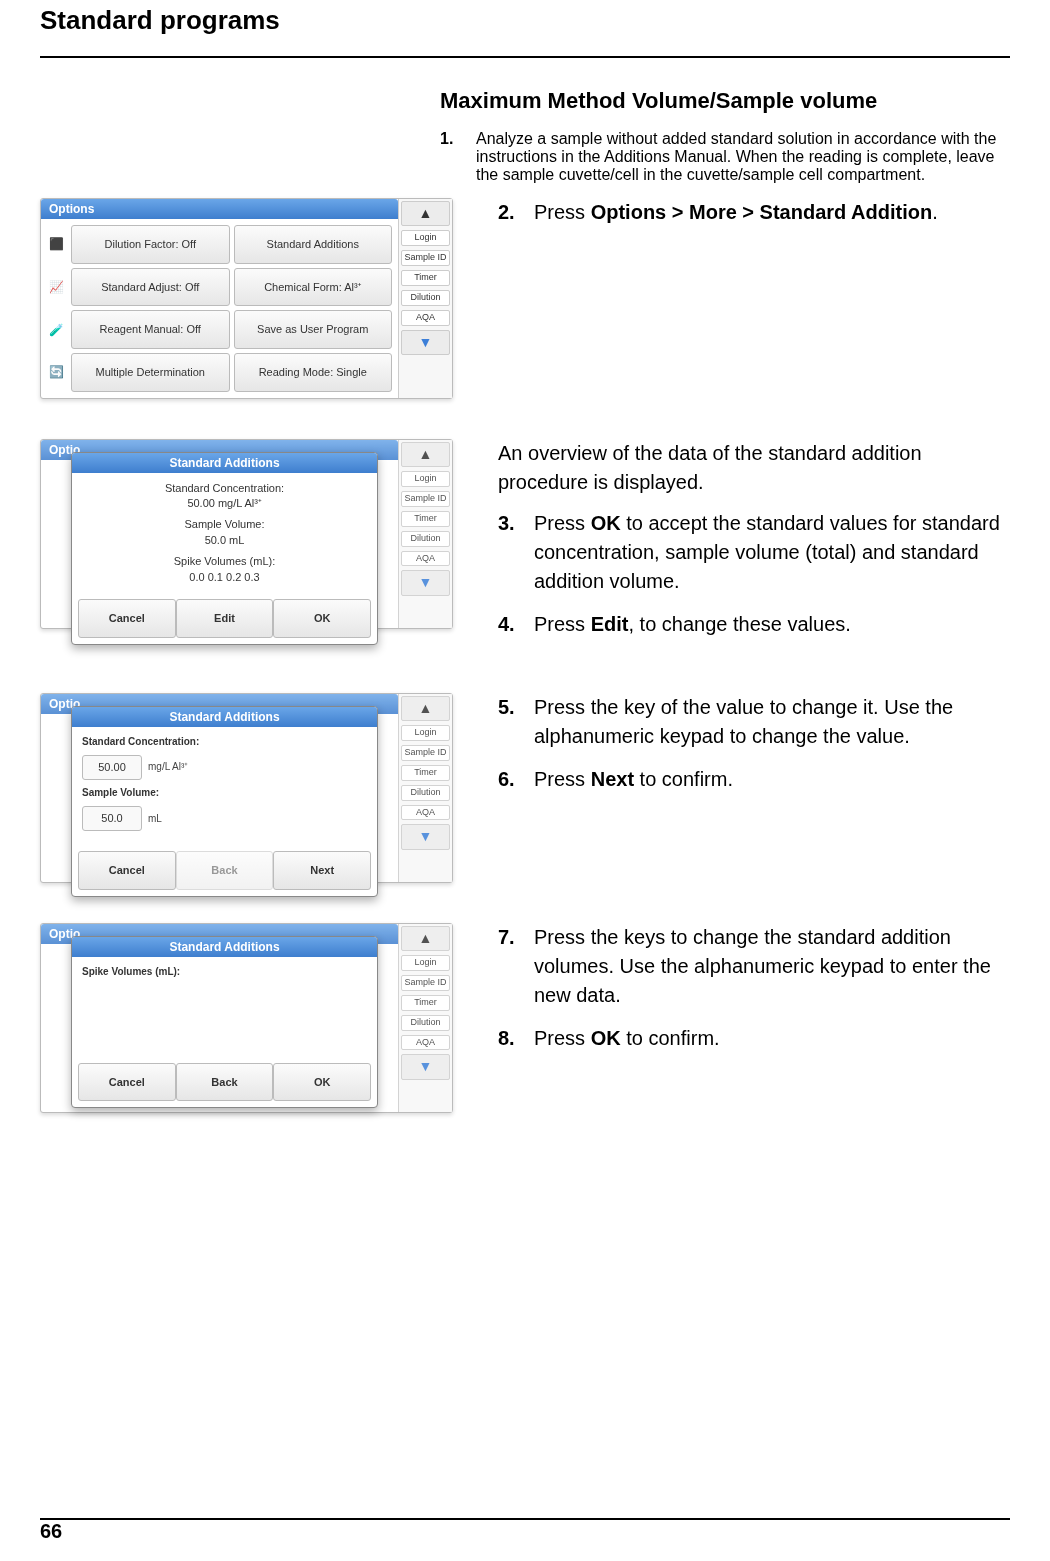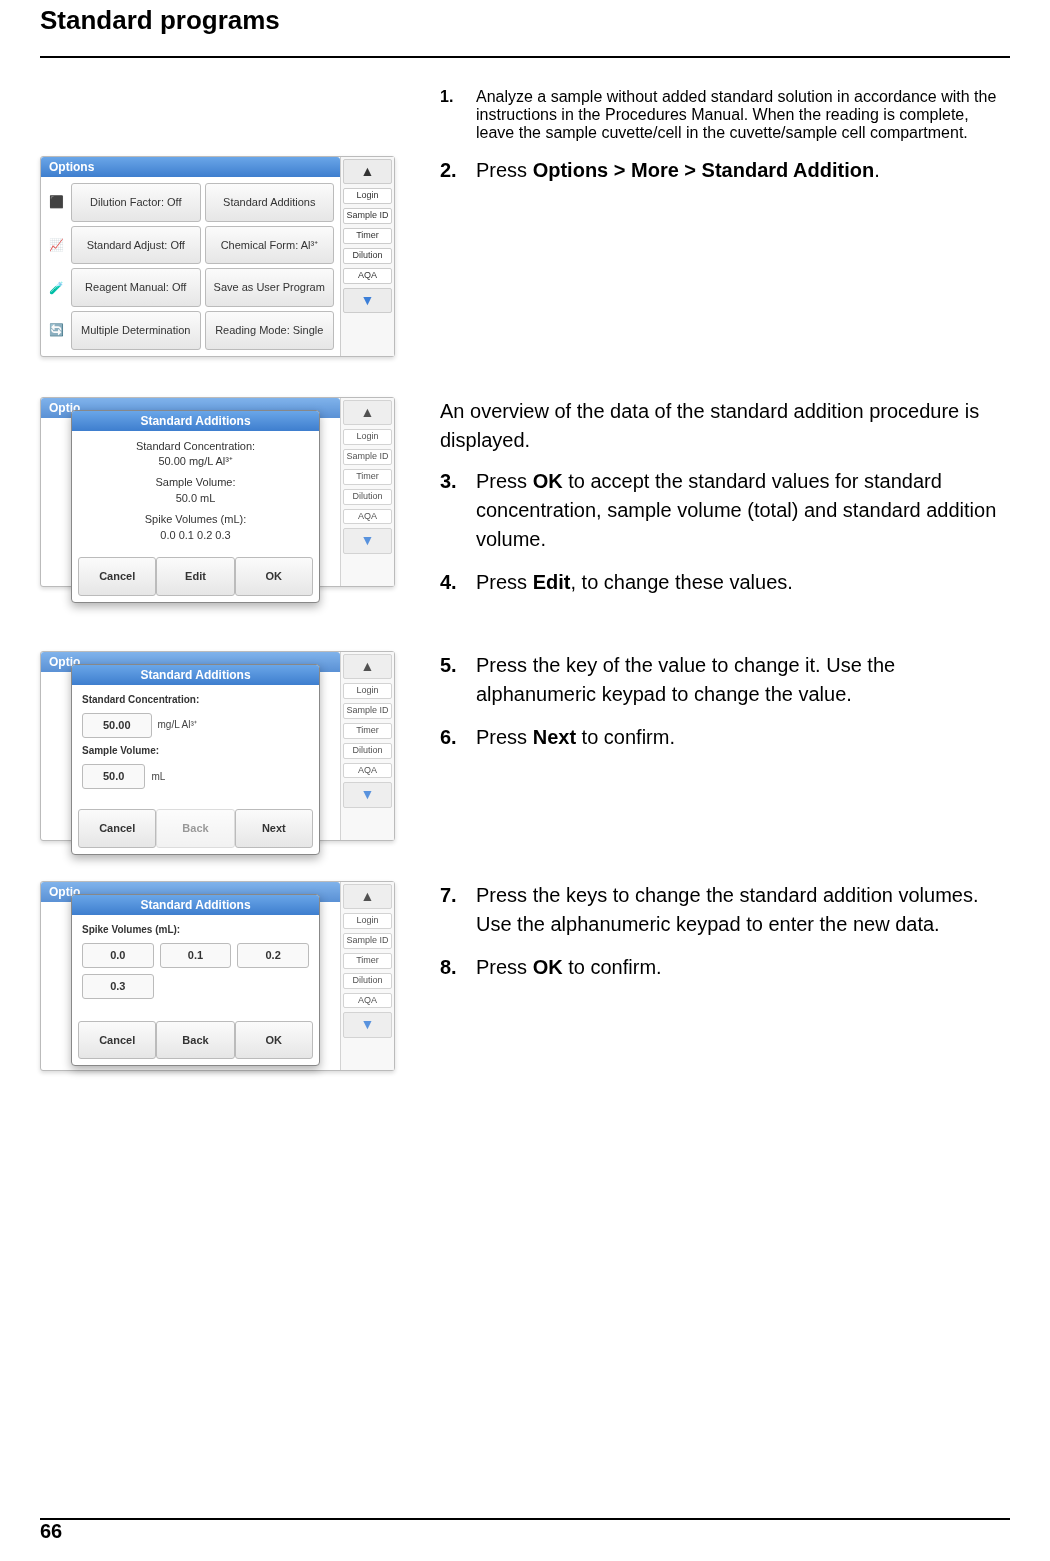--- a/index.html
+++ b/index.html
@@ -29,21 +29,21 @@
   }
   .content-col {
     margin-left: 400px;
   }
   .step-row {
     display: flex;
     align-items: flex-start;
     margin-bottom: 40px;
   }
   .step-row .shot {
-    width: 355px;
+    width: 413px;
     flex-shrink: 0;
     margin-right: 45px;
   }
   .step-row .text {
     flex: 1;
     font-size: 20px;
     line-height: 1.45;
   }
   ol.steps {
     list-style: none;
@@ -160,21 +160,21 @@
     padding: 6px;
   }
   .modal-footer .opt-btn { flex: 1; font-weight: bold; min-height: 26px; }
   .bg-under {
     filter: blur(0px);
     opacity: 0.85;
   }
   .field-row { display:flex; align-items:center; gap:6px; margin: 6px 0; }
   .field-box {
     background:#f9f9f9; border:1px solid #bbb; border-radius:3px;
-    padding:4px 20px; min-width:60px; text-align:center; font-weight:bold;
+    padding:4px 10px; min-width:60px; text-align:center; font-weight:normal;
   }
   .field-unit { font-size:10px; color:#444; }
   .vol-grid { display:grid; grid-template-columns: repeat(3,1fr); gap:6px; margin-top:6px; }
   .vol-grid .field-box { min-width:auto; }
   .label-sm { font-size:10px; color:#333; font-weight:bold; margin-bottom:2px; display:block; }
 
   
   .page-footer {
     position: absolute;
     bottom: 18px;
@@ -187,24 +187,25 @@
   }
 </style>
 </head>
 <body>
 
 <div class="page-header">
   <h1>Standard programs</h1>
 </div>
 
 <div class="content-col">
+  <div class="section-title">Maximum Method Volume/Sample volume</div>
   <ol class="steps">
     <li>
       <span class="num">1.</span>
-      <span class="body">Analyze a sample without added standard solution in accordance with the instructions in the Procedures Manual. When the reading is complete, leave the sample cuvette/cell in the cuvette/sample cell compartment.</span>
+      <span class="body">Analyze a sample without added standard solution in accordance with the instructions in the Additions Manual. When the reading is complete, leave the sample cuvette/cell in the cuvette/sample cell compartment.</span>
     </li>
   </ol>
 </div>
 
 <div class="step-row">
   <div class="shot">
     <div class="shot-frame">
       <div class="shot-flex">
         <div class="shot-main">
           <div class="titlebar">Options</div>
@@ -362,28 +363,20 @@
           <div class="side-btn">Timer</div>
           <div class="side-btn">Dilution</div>
           <div class="side-btn">AQA</div>
           <div class="side-btn arrow" style="color:#3c7fd8">▼</div>
         </div>
       </div>
       <div class="modal">
         <div class="titlebar">Standard Additions</div>
         <div class="modal-body left">
           <span class="label-sm">Spike Volumes (mL):</span>
-          <div class="vol-grid">
-            <div class="field-box">0.0</div>
-            <div class="field-box">0.1</div>
-            <div class="field-box">0.2</div>
-            <div class="field-box">0.3</div>
-            <div class="field-box" style="visibility:hidden"></div>
-            <div class="field-box" style="visibility:hidden"></div>
-          </div>
         </div>
         <div class="modal-footer">
           <div class="opt-btn">Cancel</div>
           <div class="opt-btn">Back</div>
           <div class="opt-btn">OK</div>
         </div>
       </div>
     </div>
   </div>
   <div class="text">

